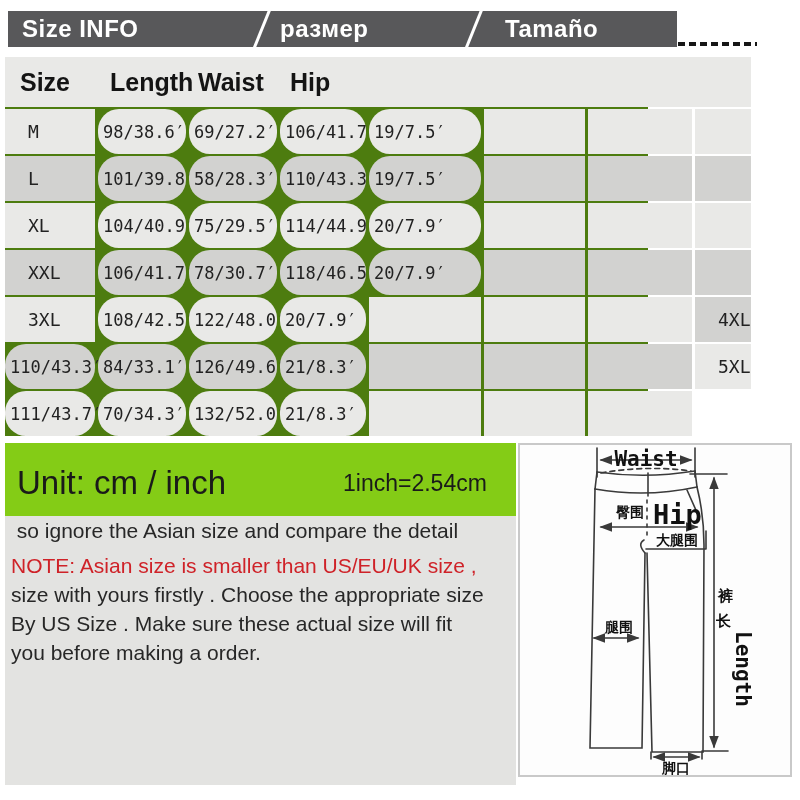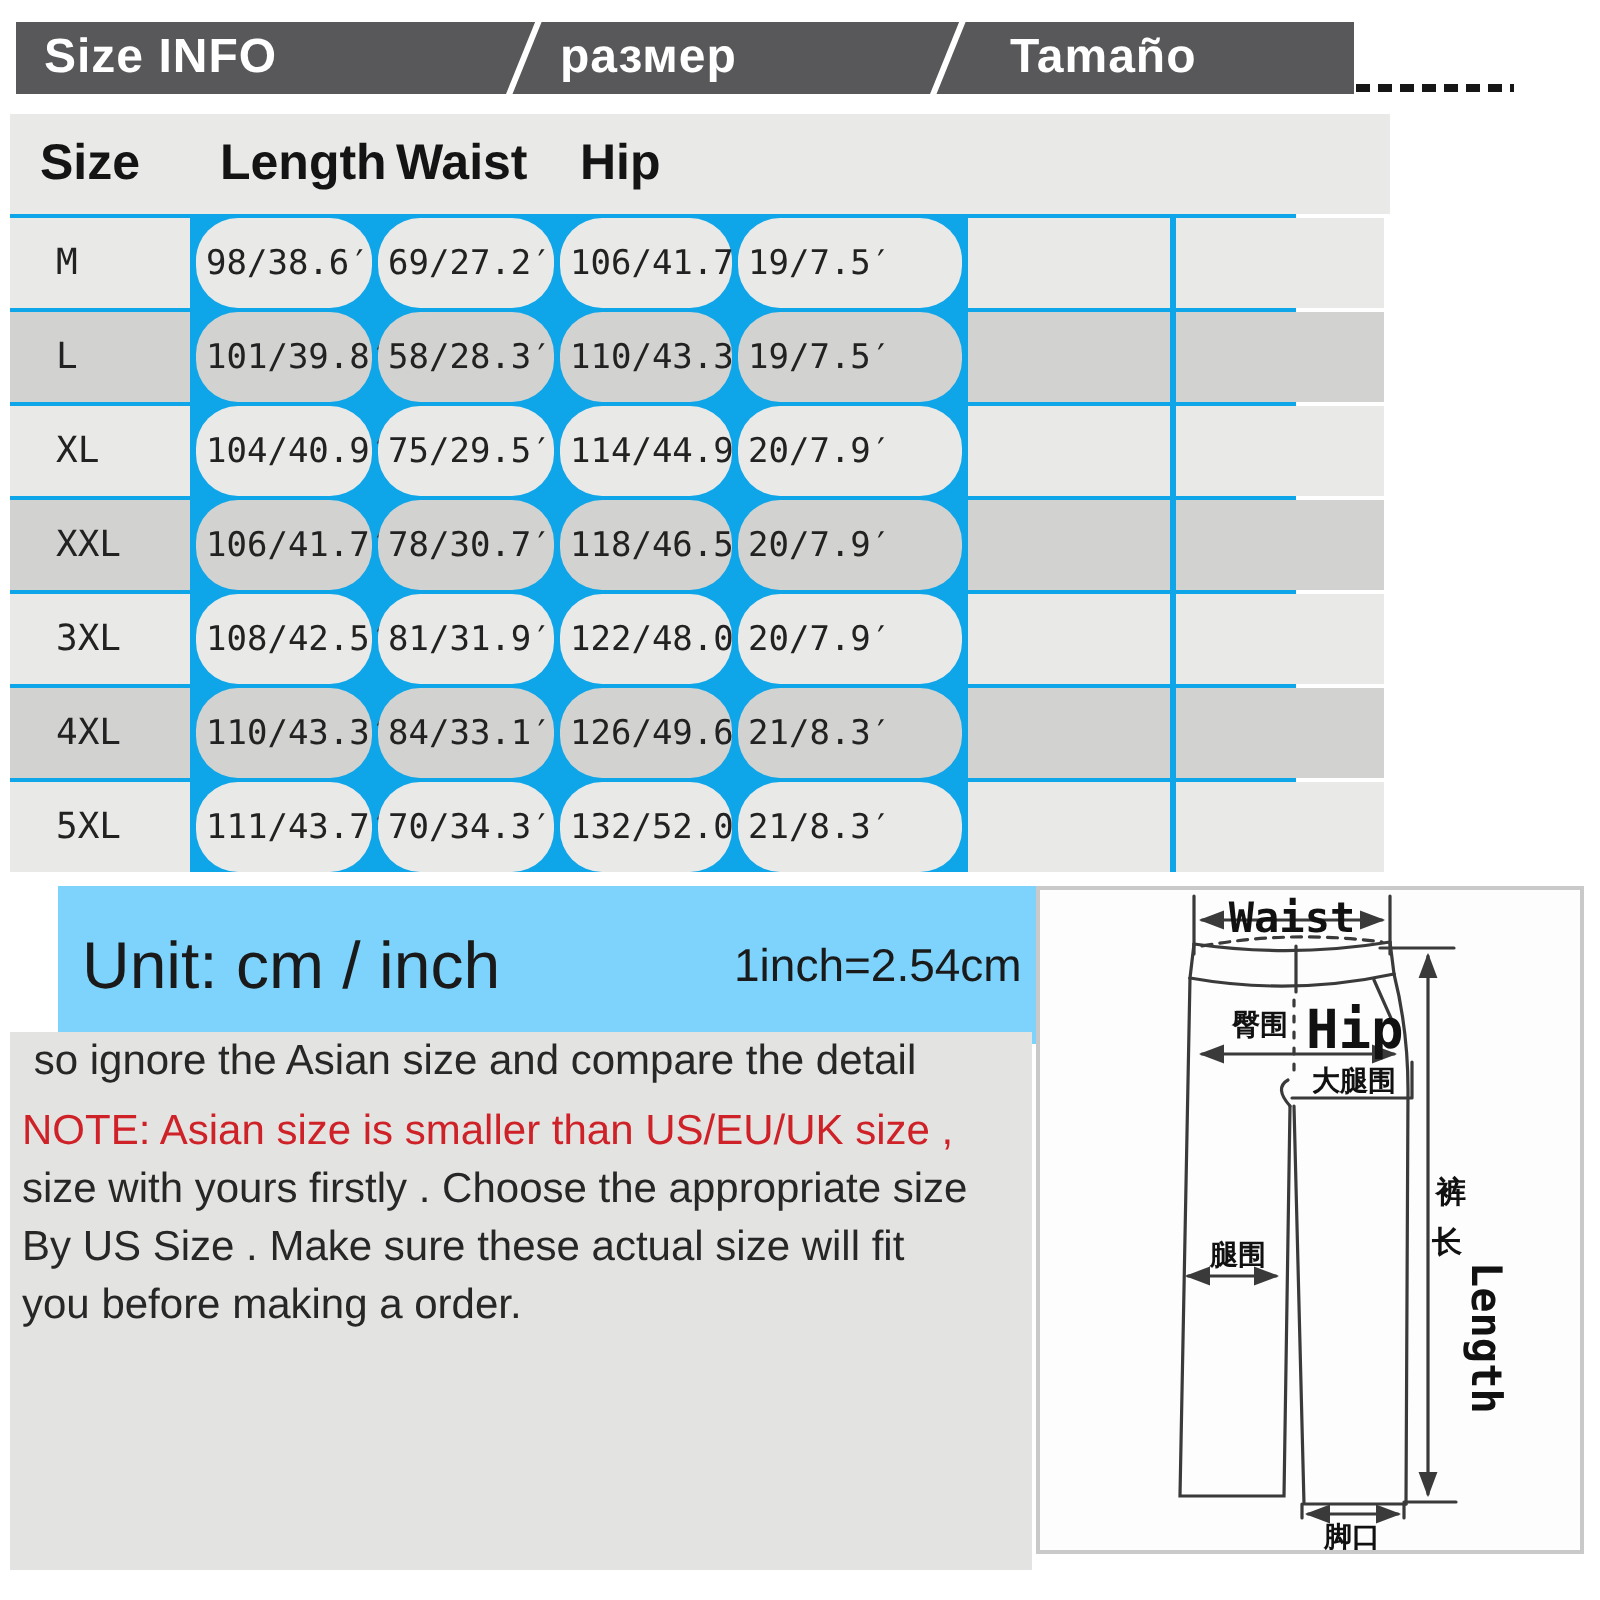--- a/index.html
+++ b/index.html
@@ -13,34 +13,34 @@
           font-size:24px;font-weight:600;letter-spacing:.5px;white-space:nowrap;}
   .t1{left:14px;} .t2{left:272px;} .t3{left:497px;}
   .slash{position:absolute;top:-4px;width:3px;height:46px;background:#fff;transform:rotate(22deg);}
   .sl1{left:252px;} .sl2{left:464px;}
   .dashline{position:absolute;left:678px;top:42px;width:79px;height:4px;
           background:repeating-linear-gradient(90deg,#161616 0 7px,transparent 7px 11px);}
 
   
   .tbl{position:absolute;left:5px;top:57px;width:643px;display:grid;
        grid-template-columns:90px 88px 88px 86px 112px 101px 104px 1fr;
-       column-gap:3px;row-gap:2px;background:#0ea5e9;}
+       column-gap:3px;row-gap:2px;background:#4d7c0f;}
   .thead{grid-column:1/-1;height:50px;background:#e9e9e7;position:relative;}
   .th{position:absolute;top:50%;transform:translateY(-50%);font-weight:bold;font-size:25px;
       color:#141414;white-space:nowrap;}
   .h0{left:15px;} .h1{left:105px;} .h2{left:193px;} .h3{left:285px;} .h4{left:355px;}
   .c{height:45px;background:#e9e9e7;display:flex;align-items:center;
      font-family:"DejaVu Sans Mono",monospace;font-size:17px;color:#222;
      white-space:nowrap;overflow:visible;}
   .c.v{padding-left:5px;border-radius:21px;}
   .c.sz{padding-left:23px;font-size:18px;}
   .c.d{background:#d2d2d0;}
 
   
-  .unitbar{position:absolute;left:5px;top:443px;width:511px;height:79px;background:#7dd3fc;margin-left:24px;}
+  .unitbar{position:absolute;left:5px;top:443px;width:511px;height:79px;background:#84cc16;}
   .unitbar .u1{position:absolute;left:12px;top:50%;transform:translateY(-50%);
       font-size:33px;color:#1a1a1a;white-space:nowrap;}
   .unitbar .u2{position:absolute;left:338px;top:50%;transform:translateY(-50%);
       font-size:23px;color:#1a1a1a;white-space:nowrap;}
 
   
   .noteblk{position:absolute;left:5px;top:516px;width:511px;height:269px;background:#e3e3e1;
       padding:0;box-sizing:border-box;}
   .noteblk .ln{font-size:21px;line-height:29px;color:#272727;padding-left:6px;white-space:pre;}
   .noteblk .ln.red{color:#cf2228;padding-top:6px;}
@@ -105,21 +105,20 @@
     <div class="c v d">106/41.7′</div>
     <div class="c v d">78/30.7′</div>
     <div class="c v d">118/46.5′</div>
     <div class="c v d">20/7.9′</div>
     <div class="c d"></div>
     <div class="c d"></div>
     <div class="c d"></div>
 
     <div class="c sz">3XL</div>
     <div class="c v">108/42.5′</div>
-    <div class="c v">81/31.9′</div>
     <div class="c v">122/48.0′</div>
     <div class="c v">20/7.9′</div>
     <div class="c"></div>
     <div class="c"></div>
     <div class="c"></div>
 
     <div class="c sz d">4XL</div>
     <div class="c v d">110/43.3′</div>
     <div class="c v d">84/33.1′</div>
     <div class="c v d">126/49.6′</div>

